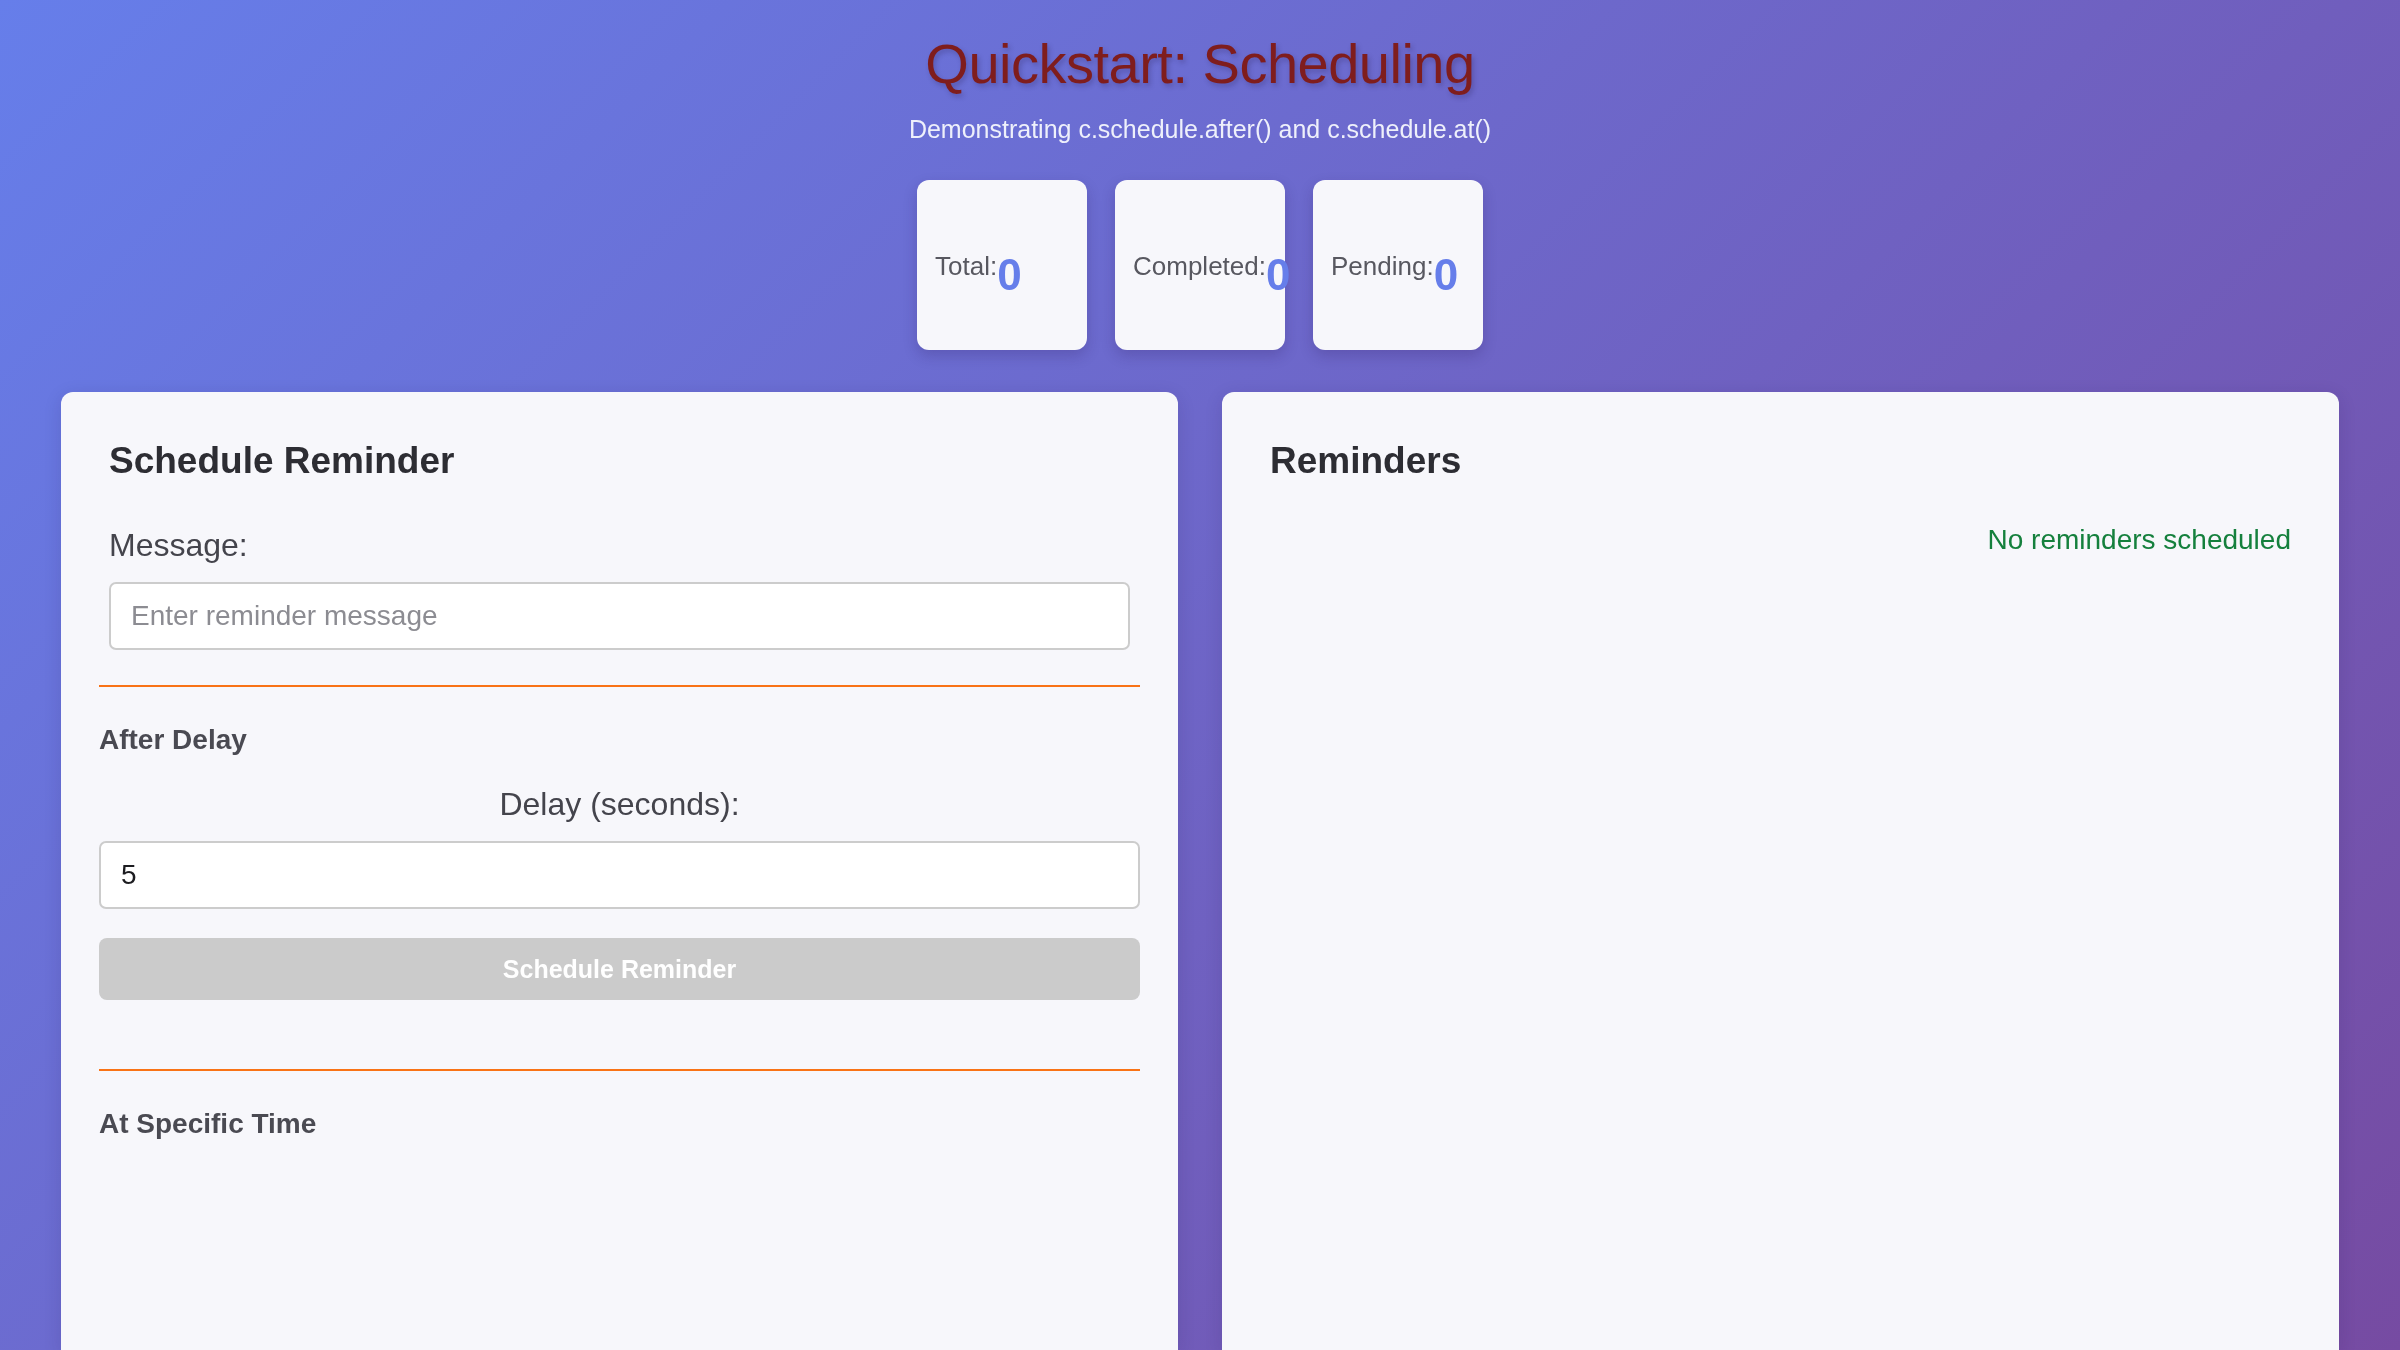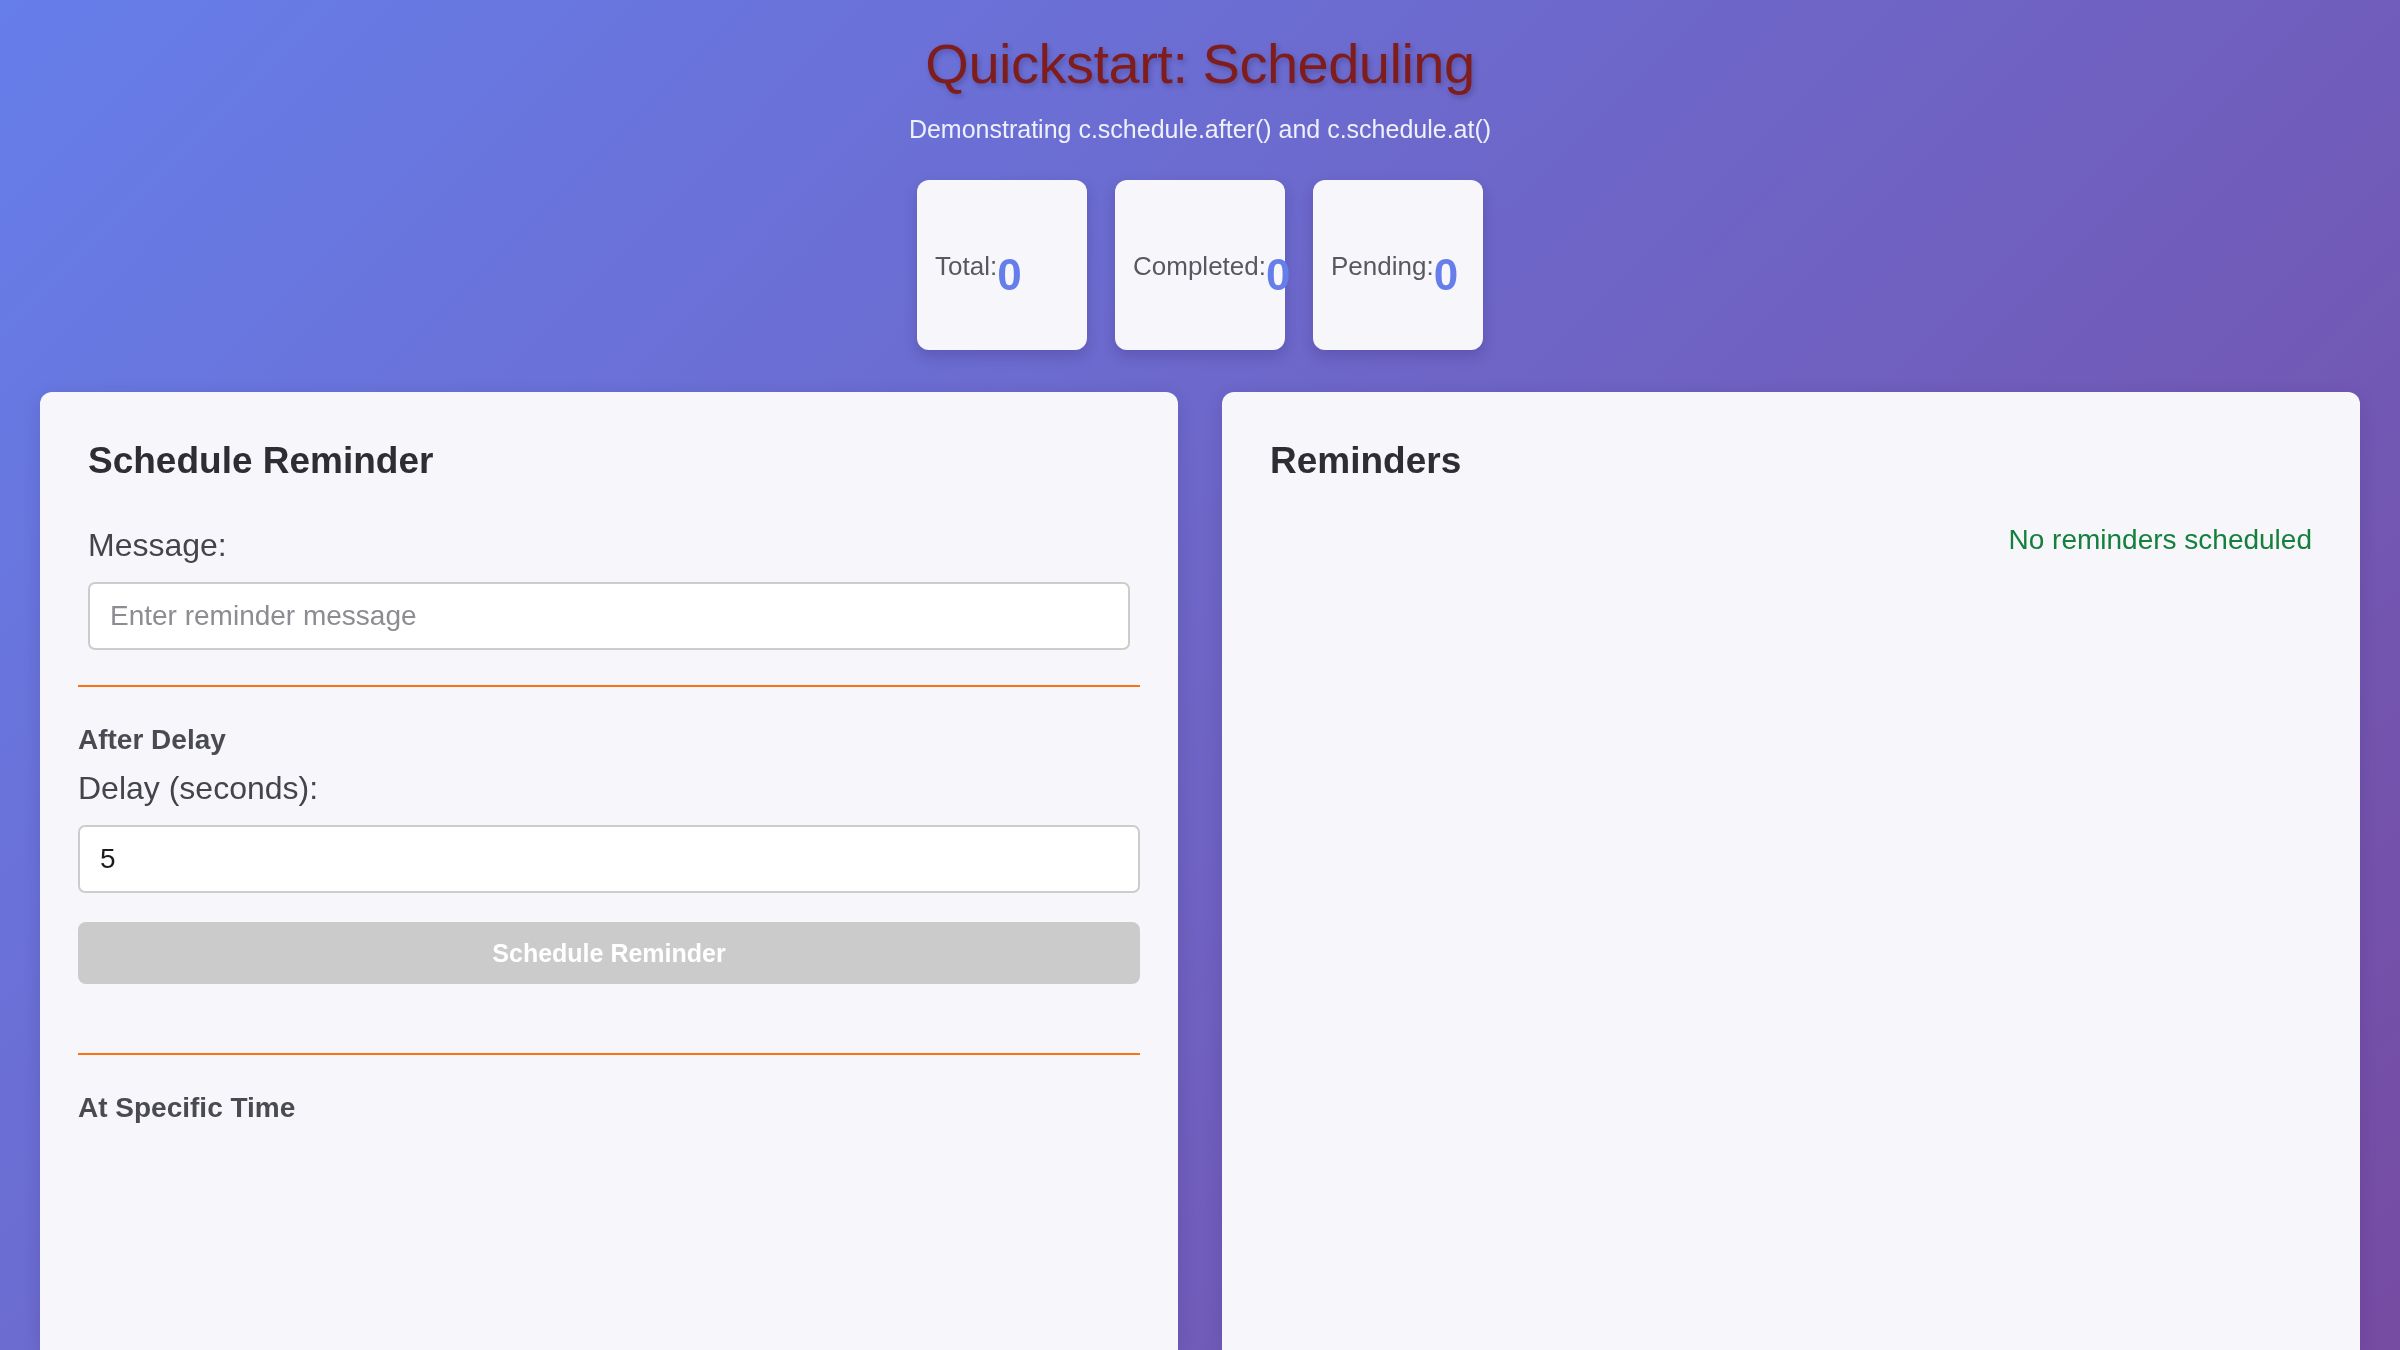--- a/index.html
+++ b/index.html
@@ -80,21 +80,21 @@
     margin-top: 18px;
     font-size: 44px;
     font-weight: bold;
     color: #667eea;
     line-height: 1;
   }
 
   
   .panels {
     margin-top: 42px;
-    padding: 0 40px;
+    padding: 0 61px;
     display: flex;
     gap: 44px;
     flex: 1 1 auto;
     align-items: stretch;
     min-height: 0;
   }
 
   .panel {
     background: #f7f7fb;
     border-radius: 12px 12px 0 0;
@@ -152,21 +152,21 @@
     padding-top: 36px;
   }
 
   .section-title {
     font-size: 28px;
     font-weight: bold;
     color: #4a4a52;
     line-height: 1.2;
   }
 
-  .section .field-label { margin-top: 12px; }
+  .section .field-label { margin-top: 28px; text-align: center; }
 
   .primary-button {
     display: block;
     width: 100%;
     margin-top: 29px;
     height: 62px;
     font-family: "Liberation Sans", sans-serif;
     font-size: 25px;
     font-weight: bold;
     color: #ffffff;

